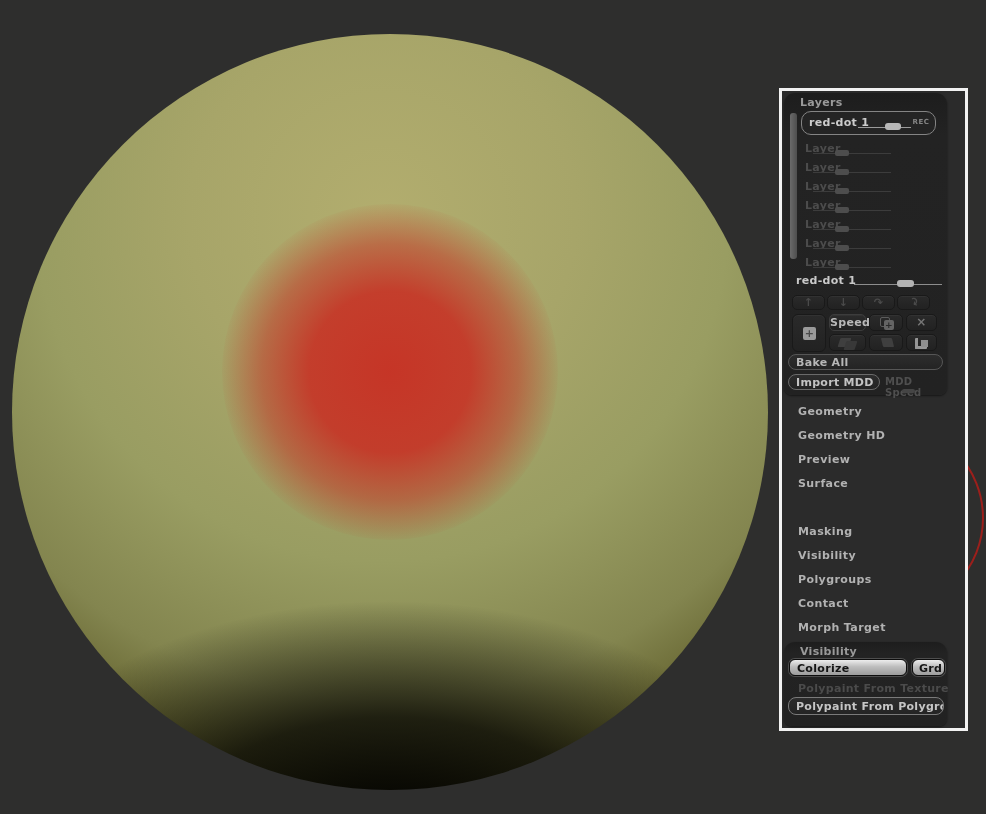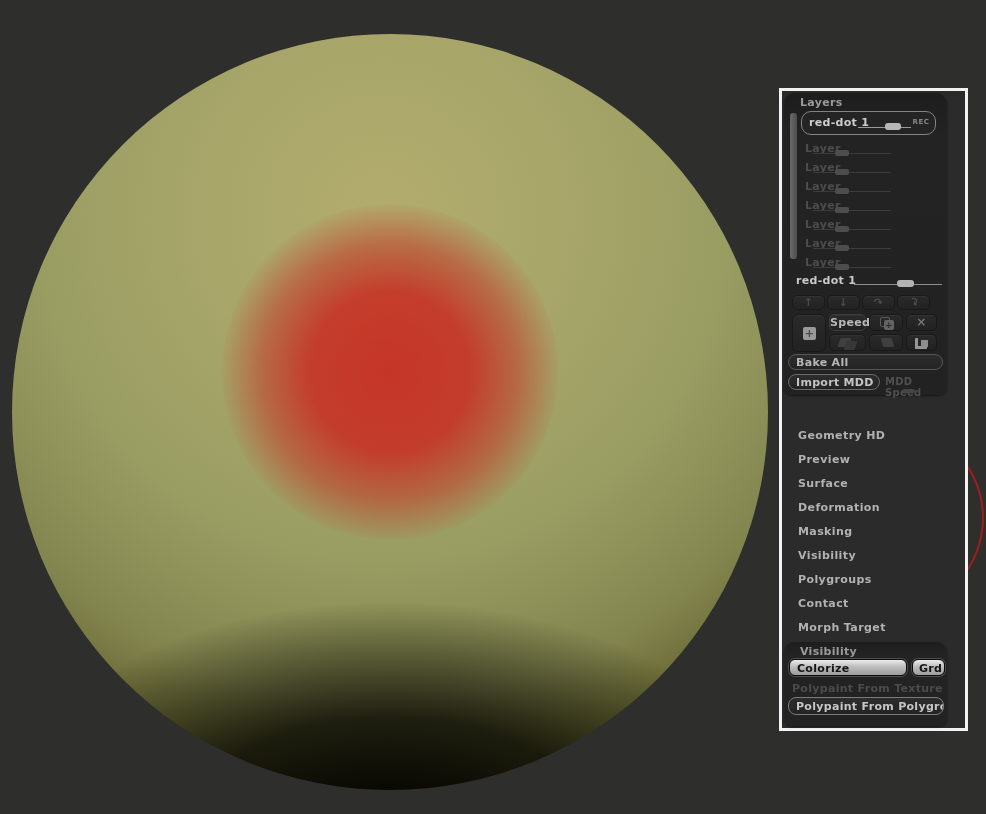--- a/index.html
+++ b/index.html
@@ -123,21 +123,21 @@
 
   
   .polypaint-subpanel { top:551px; height:84px; }
   .light-btn {
     position:absolute; background:linear-gradient(#ededed,#bdbdbd 45%,#9c9c9c);
     border:1px solid #0d0d0d; border-radius:6px; box-shadow:0 0 0 1px #4e4e4e;
     font-size:11px; color:#141414; white-space:nowrap; overflow:hidden;
   }
   .colorize-btn { left:5px; top:17px; width:118px; height:17px; padding:2px 0 0 7px; }
   .grd-btn { left:128px; top:17px; width:33px; height:17px; padding:2px 0 0 6px; }
-  .from-texture { position:absolute; left:8px; top:40px; font-size:11px; color:#4b4b4b; white-space:nowrap; }
+  .from-texture { position:absolute; left:14px; top:40px; font-size:11px; color:#4b4b4b; white-space:nowrap; }
   .from-polygroup { left:4px; top:55px; width:156px; height:18px; border-color:#7a7a7a; color:#c6c6c6; padding-top:2px; }
 </style>
 </head>
 <body>
 
 <div class="viewport">
   <div class="sphere">
     <div class="red-dot"></div>
   </div>
   <div class="cursor-circle"></div>
@@ -227,31 +227,31 @@
       <span class="corner-ic"></span>
       <span class="corner-ic2"></span>
     </div>
 
     <div class="wide-btn bake-btn">Bake All</div>
     <div class="wide-btn import-btn">Import MDD</div>
     <div class="mdd-speed">MDD Speed</div>
     <div class="mdd-handle"></div>
   </div>
 
+  <div class="menu-item" style="top:309px">
+      <span>Geometry</span>
+    </div>
   <div class="menu-item" style="top:357px">
       <span>Preview</span>
     </div>
   <div class="menu-item" style="top:333px">
       <span>Geometry HD</span>
     </div>
   <div class="menu-item" style="top:381px">
       <span>Surface</span>
-    </div>
-  <div class="menu-item" style="top:405px">
-      <span>Deformation</span>
     </div>
   <div class="menu-item" style="top:429px">
       <span>Masking</span>
     </div>
   <div class="menu-item" style="top:453px">
       <span>Visibility</span>
     </div>
   <div class="menu-item" style="top:477px">
       <span>Polygroups</span>
     </div>

